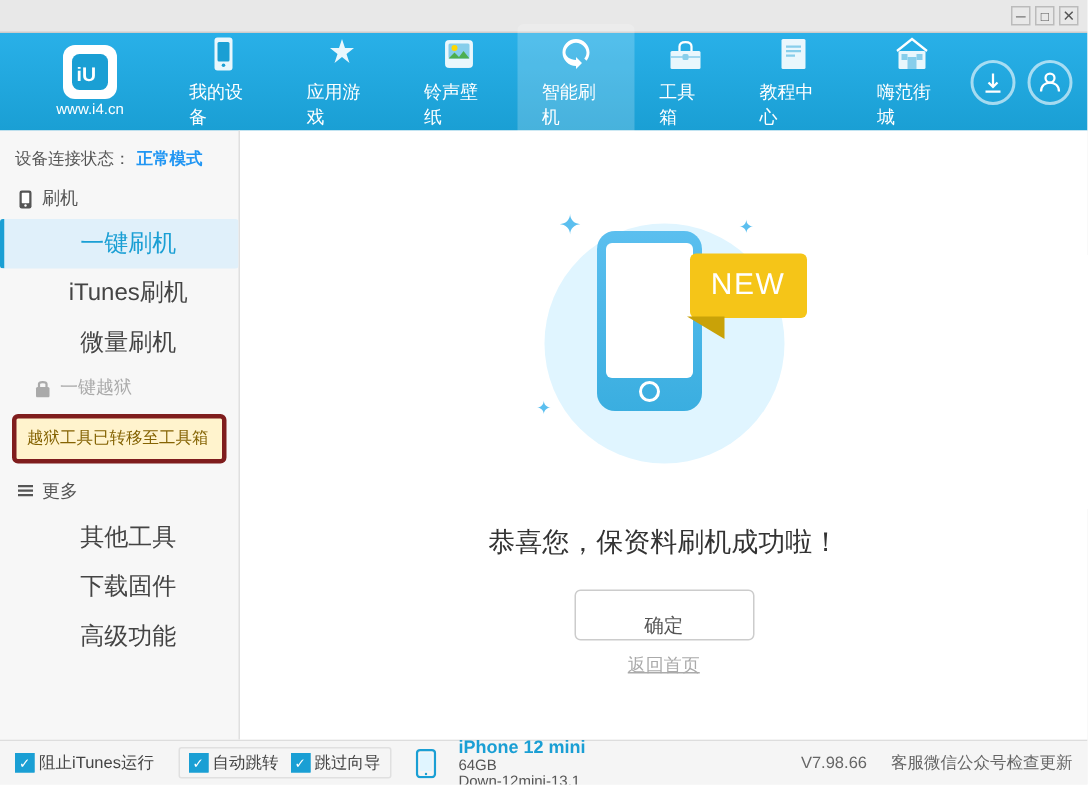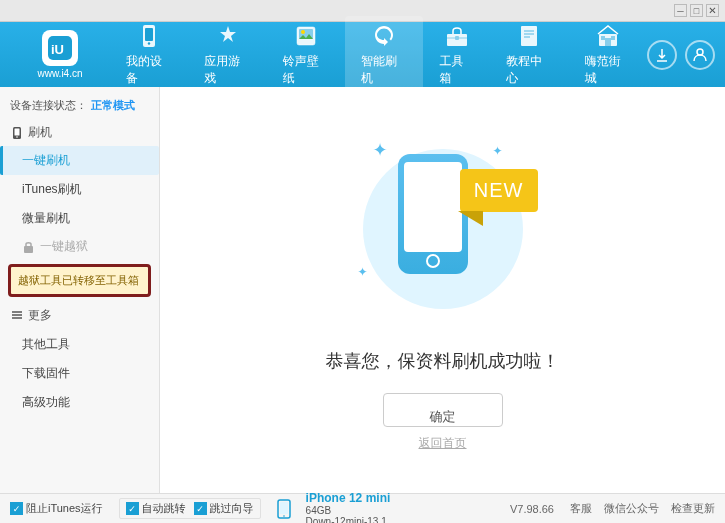--- a/index.html
+++ b/index.html
@@ -109,24 +109,25 @@
     .sidebar-section-header {
       display: flex;
       align-items: center;
       padding: 5px 10px;
       font-size: 12px;
       color: #555;
       gap: 4px;
     }
     .sidebar-item {
       padding: 6px 10px 6px 22px;
-      font-size: 12px;
+      font-size: 16px;
       color: #444;
       cursor: pointer;
       border-radius: 2px;
+      text-align: center;
     }
     .sidebar-item.active {
       background: #e0f0fa;
       color: #1a9fd4;
       border-left: 3px solid #1a9fd4;
       padding-left: 19px;
     }
     .sidebar-disabled {
       padding: 5px 10px 5px 22px;
       font-size: 12px;
@@ -283,21 +284,20 @@
       gap: 3px;
       font-size: 11px;
       color: #444;
     }
     .version-info {
       font-size: 11px;
       color: #666;
     }
     .bottom-links {
       display: flex;
-      gap: 12px;
     }
     .bottom-link {
       font-size: 11px;
       color: #666;
       cursor: pointer;
     }
 
     
     .win-ctrl { width: 13px; height: 13px; display: inline-flex; align-items: center; justify-content: center; margin-left: 3px; cursor: pointer; }
   </style>

